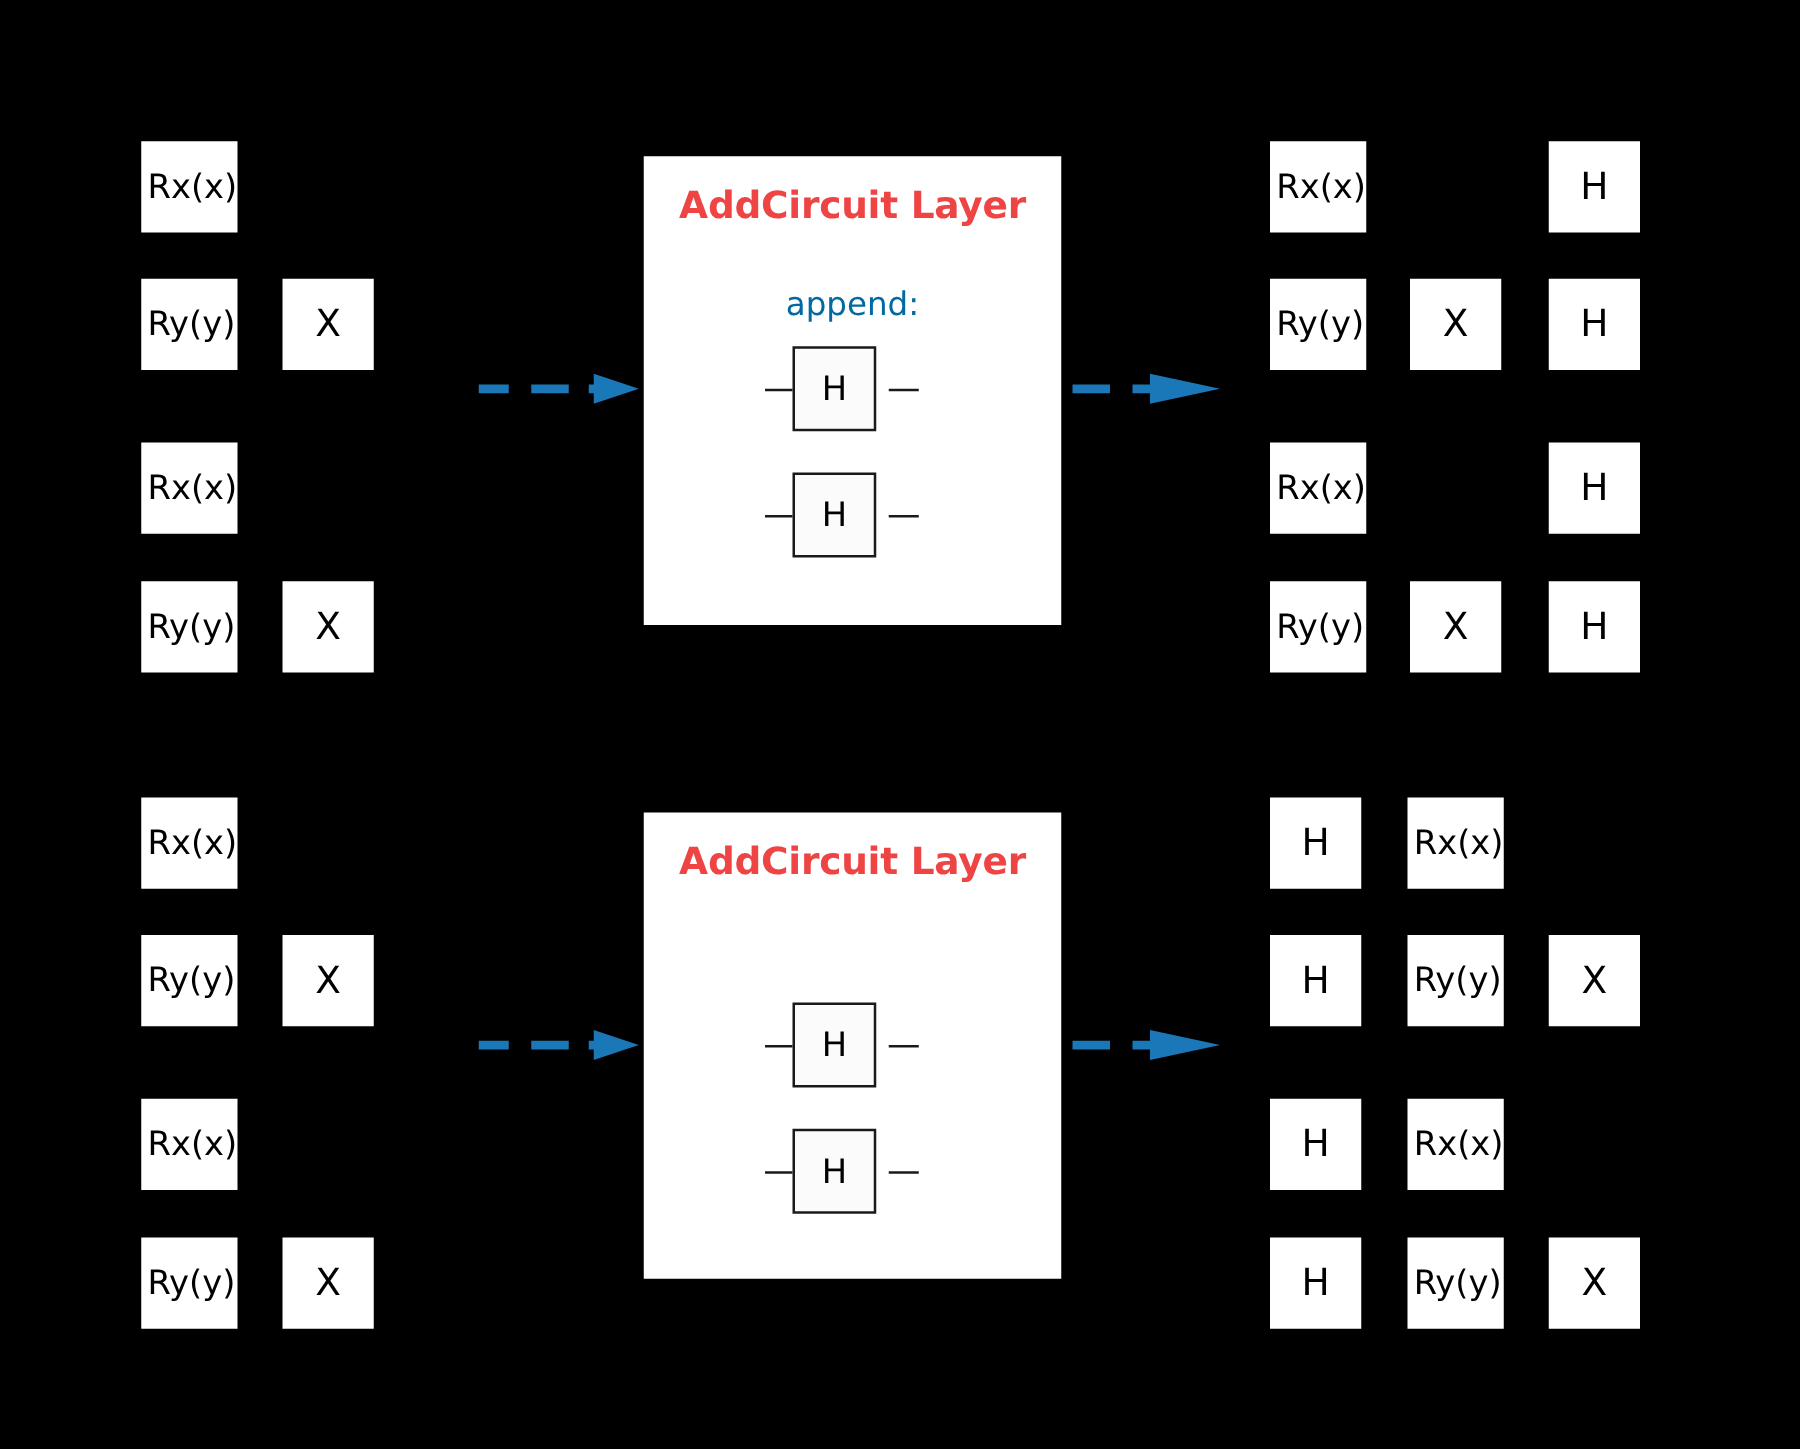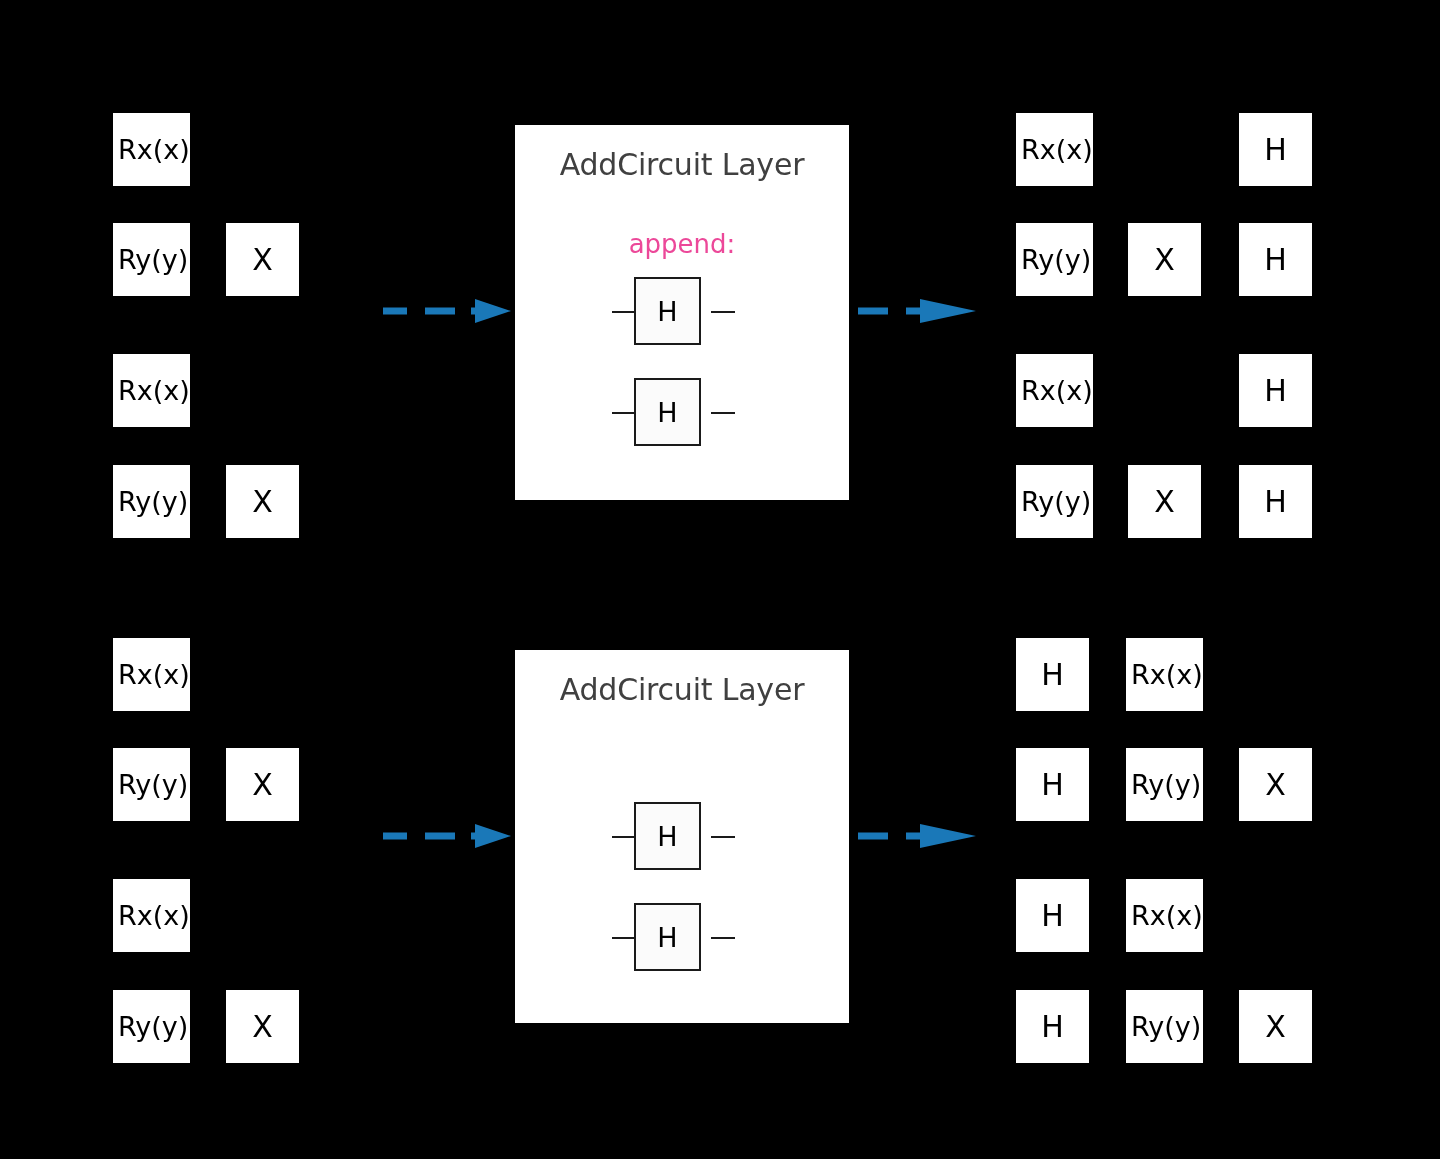--- a/index.html
+++ b/index.html
@@ -46,32 +46,32 @@
   .panel {
     position: absolute;
     background: #ffffff;
     box-sizing: border-box;
   }
   .panel-title {
     position: absolute;
     left: 0;
     width: 100%;
     text-align: center;
-    font-weight: normal;
+    font-weight: bold;
     font-size: 30px;
-    color: #404040;
+    color: #ef4444;
     letter-spacing: -0.2px;
   }
   .panel-mode {
     position: absolute;
     left: 0;
     width: 100%;
     text-align: center;
     font-size: 26px;
-    color: #ec4899;
+    color: #0369a1;
   }
 
   
   .mini {
     position: absolute;
     height: 0;
   }
   .mini-wire {
     position: absolute;
     top: 0;

